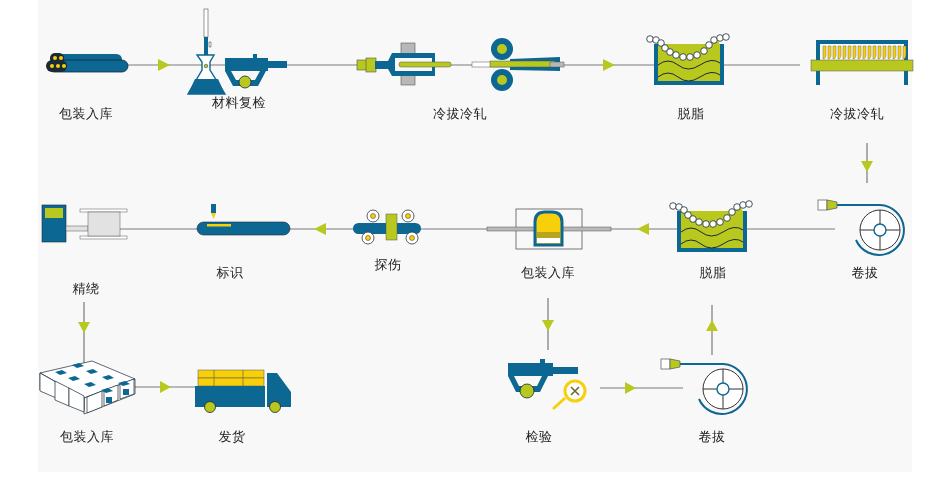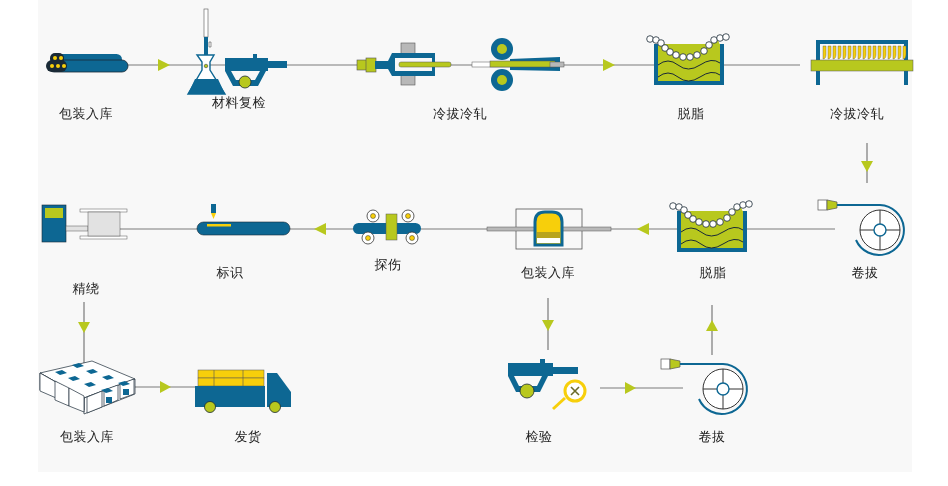--- a/index.html
+++ b/index.html
@@ -267,15 +267,15 @@
 <div class="lbl" style="left:460px;top:105px">冷拔冷轧</div>
 <div class="lbl" style="left:691px;top:105px">脱脂</div>
 <div class="lbl" style="left:857px;top:105px">冷拔冷轧</div>
 <div class="lbl" style="left:865px;top:264px">卷拔</div>
 <div class="lbl" style="left:713px;top:264px">脱脂</div>
 <div class="lbl" style="left:548px;top:264px">包装入库</div>
 <div class="lbl" style="left:388px;top:256px">探伤</div>
 <div class="lbl" style="left:230px;top:264px">标识</div>
 <div class="lbl" style="left:86px;top:280px">精绕</div>
 <div class="lbl" style="left:87px;top:428px">包装入库</div>
-<div class="lbl" style="left:248px;top:428px">发货</div>
+<div class="lbl" style="left:232px;top:428px">发货</div>
 <div class="lbl" style="left:539px;top:428px">检验</div>
 <div class="lbl" style="left:712px;top:428px">卷拔</div>
 
 </body></html>

